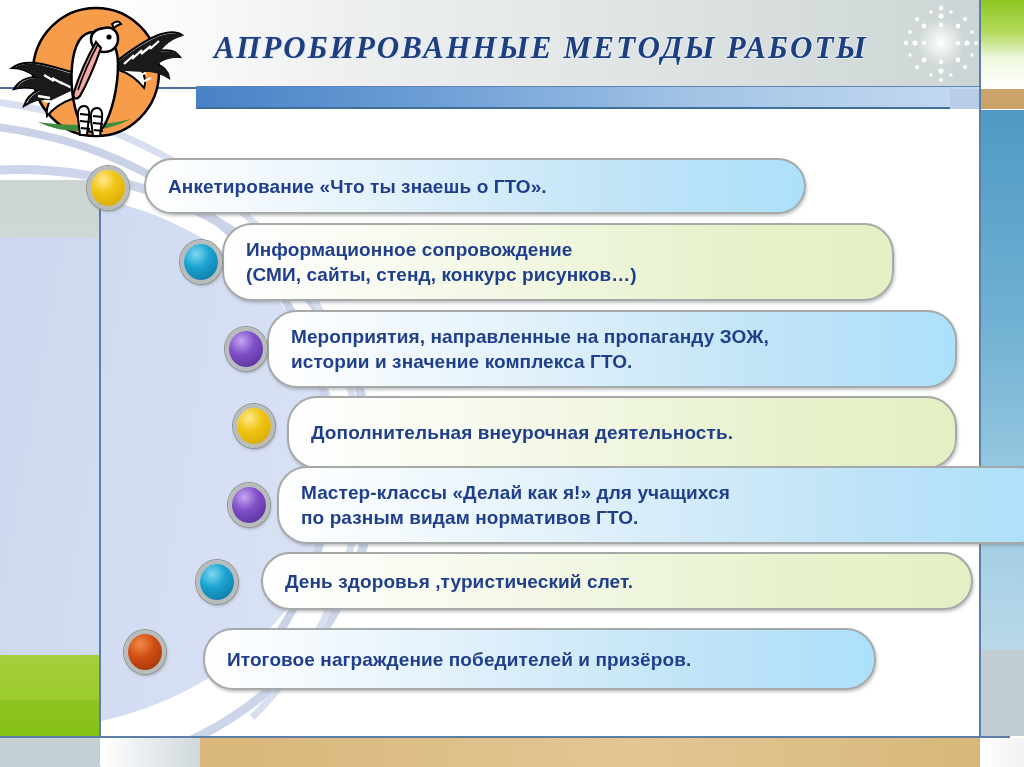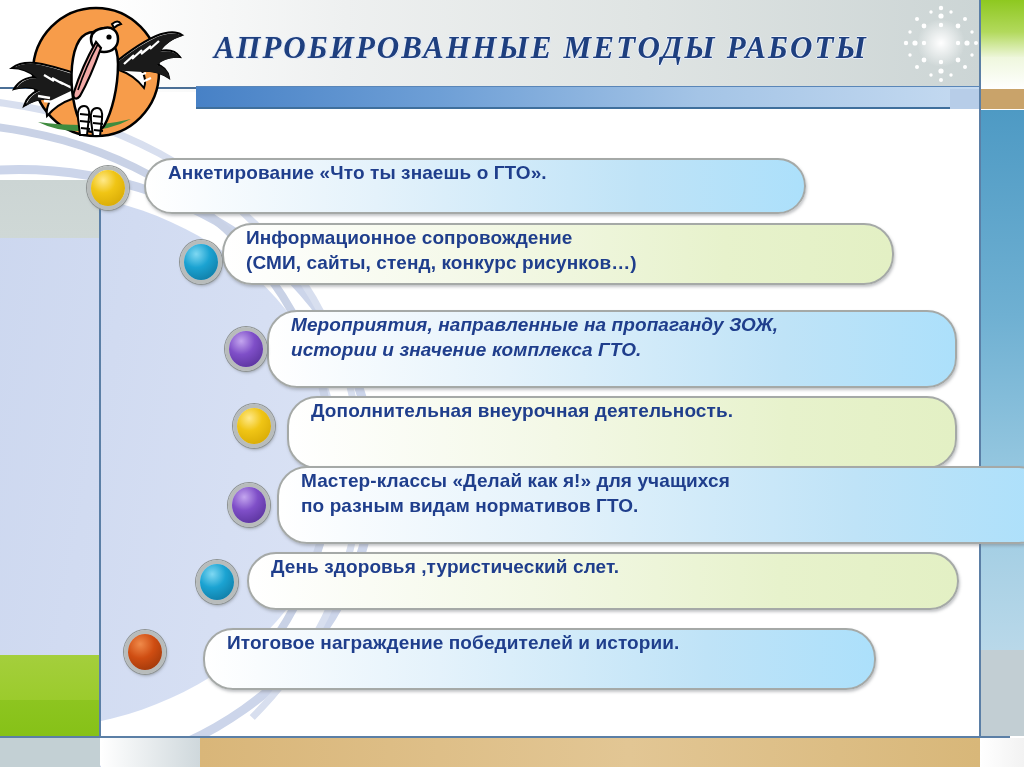--- a/index.html
+++ b/index.html
@@ -164,21 +164,21 @@
 
   
   .items{position:absolute;left:0;top:0;width:1024px;height:767px;z-index:18;}
   .item{position:absolute;}
   .pill{
     position:absolute;
     border:2px solid #a5a9a7;
     border-radius:30px;
     box-sizing:border-box;
     box-shadow:1px 2px 3px rgba(120,125,130,0.45);
-    display:flex;align-items:flex-start;
+    display:flex;align-items:center;
     padding-left:22px;padding-right:18px;
   }
   .pill.blue{ background:linear-gradient(90deg,#ffffff 0%,#e4f2fb 35%,#bfe3f7 75%,#ace0fb 100%); }
   .pill.green{ background:linear-gradient(90deg,#ffffff 0%,#f3f8e6 40%,#e7f2cc 75%,#e3f0c4 100%); }
   .pill-text{
     color:#1f3e8c;
     font-weight:bold;
     font-size:19px;
     line-height:25px;
     letter-spacing:0.1px;
@@ -318,31 +318,31 @@
     <div class="item">
       <div class="pill blue" style="left:144px;top:158px;width:662px;height:56px;">
         <span class="pill-text">Анкетирование «Что ты знаешь о ГТО».</span>
       </div>
       <div class="bullet" style="left:87px;top:166px;">
         <i style="background:radial-gradient(circle at 36% 28%,#ffe98a 0%,#f0c515 38%,#cfa100 100%);"></i>
       </div>
     </div>
 
     <div class="item">
-      <div class="pill green" style="left:222px;top:223px;width:672px;height:62px;">
+      <div class="pill green" style="left:222px;top:223px;width:672px;height:78px;">
         <span class="pill-text">Информационное сопровождение
  (СМИ, сайты, стенд, конкурс рисунков…)</span>
       </div>
       <div class="bullet" style="left:180px;top:240px;">
         <i style="background:radial-gradient(circle at 36% 28%,#7fd8f2 0%,#1ba3d2 40%,#0c6f96 100%);"></i>
       </div>
     </div>
 
     <div class="item">
-      <div class="pill blue" style="left:267px;top:310px;width:690px;height:78px;font-style:italic;">
+      <div class="pill blue" style="left:267px;top:310px;width:690px;height:78px;">
         <span class="pill-text">Мероприятия, направленные на пропаганду ЗОЖ,
  истории и значение комплекса ГТО.</span>
       </div>
       <div class="bullet" style="left:225px;top:327px;">
         <i style="background:radial-gradient(circle at 36% 28%,#c4a6ef 0%,#7f4fc8 40%,#4e2a8e 100%);"></i>
       </div>
     </div>
 
     <div class="item">
       <div class="pill green" style="left:287px;top:396px;width:670px;height:73px;">
@@ -357,31 +357,31 @@
       <div class="pill blue" style="left:277px;top:466px;width:772px;height:78px;">
         <span class="pill-text">Мастер-классы «Делай как я!» для учащихся
  по разным видам нормативов ГТО.</span>
       </div>
       <div class="bullet" style="left:228px;top:483px;">
         <i style="background:radial-gradient(circle at 36% 28%,#c4a6ef 0%,#7f4fc8 40%,#4e2a8e 100%);"></i>
       </div>
     </div>
 
     <div class="item">
-      <div class="pill green" style="left:247px;top:552px;width:712px;height:58px;">
+      <div class="pill green" style="left:261px;top:552px;width:712px;height:58px;">
         <span class="pill-text">День здоровья ,туристический слет.</span>
       </div>
       <div class="bullet" style="left:196px;top:560px;">
         <i style="background:radial-gradient(circle at 36% 28%,#7fd8f2 0%,#1ba3d2 40%,#0c6f96 100%);"></i>
       </div>
     </div>
 
     <div class="item">
       <div class="pill blue" style="left:203px;top:628px;width:673px;height:62px;">
-        <span class="pill-text">Итоговое награждение победителей и истории.</span>
+        <span class="pill-text">Итоговое награждение победителей и призёров.</span>
       </div>
       <div class="bullet" style="left:124px;top:630px;">
         <i style="background:radial-gradient(circle at 36% 28%,#f08a4a 0%,#cf4d12 42%,#8f3208 100%);"></i>
       </div>
     </div>
 
   </div>
 
 </div>
 

